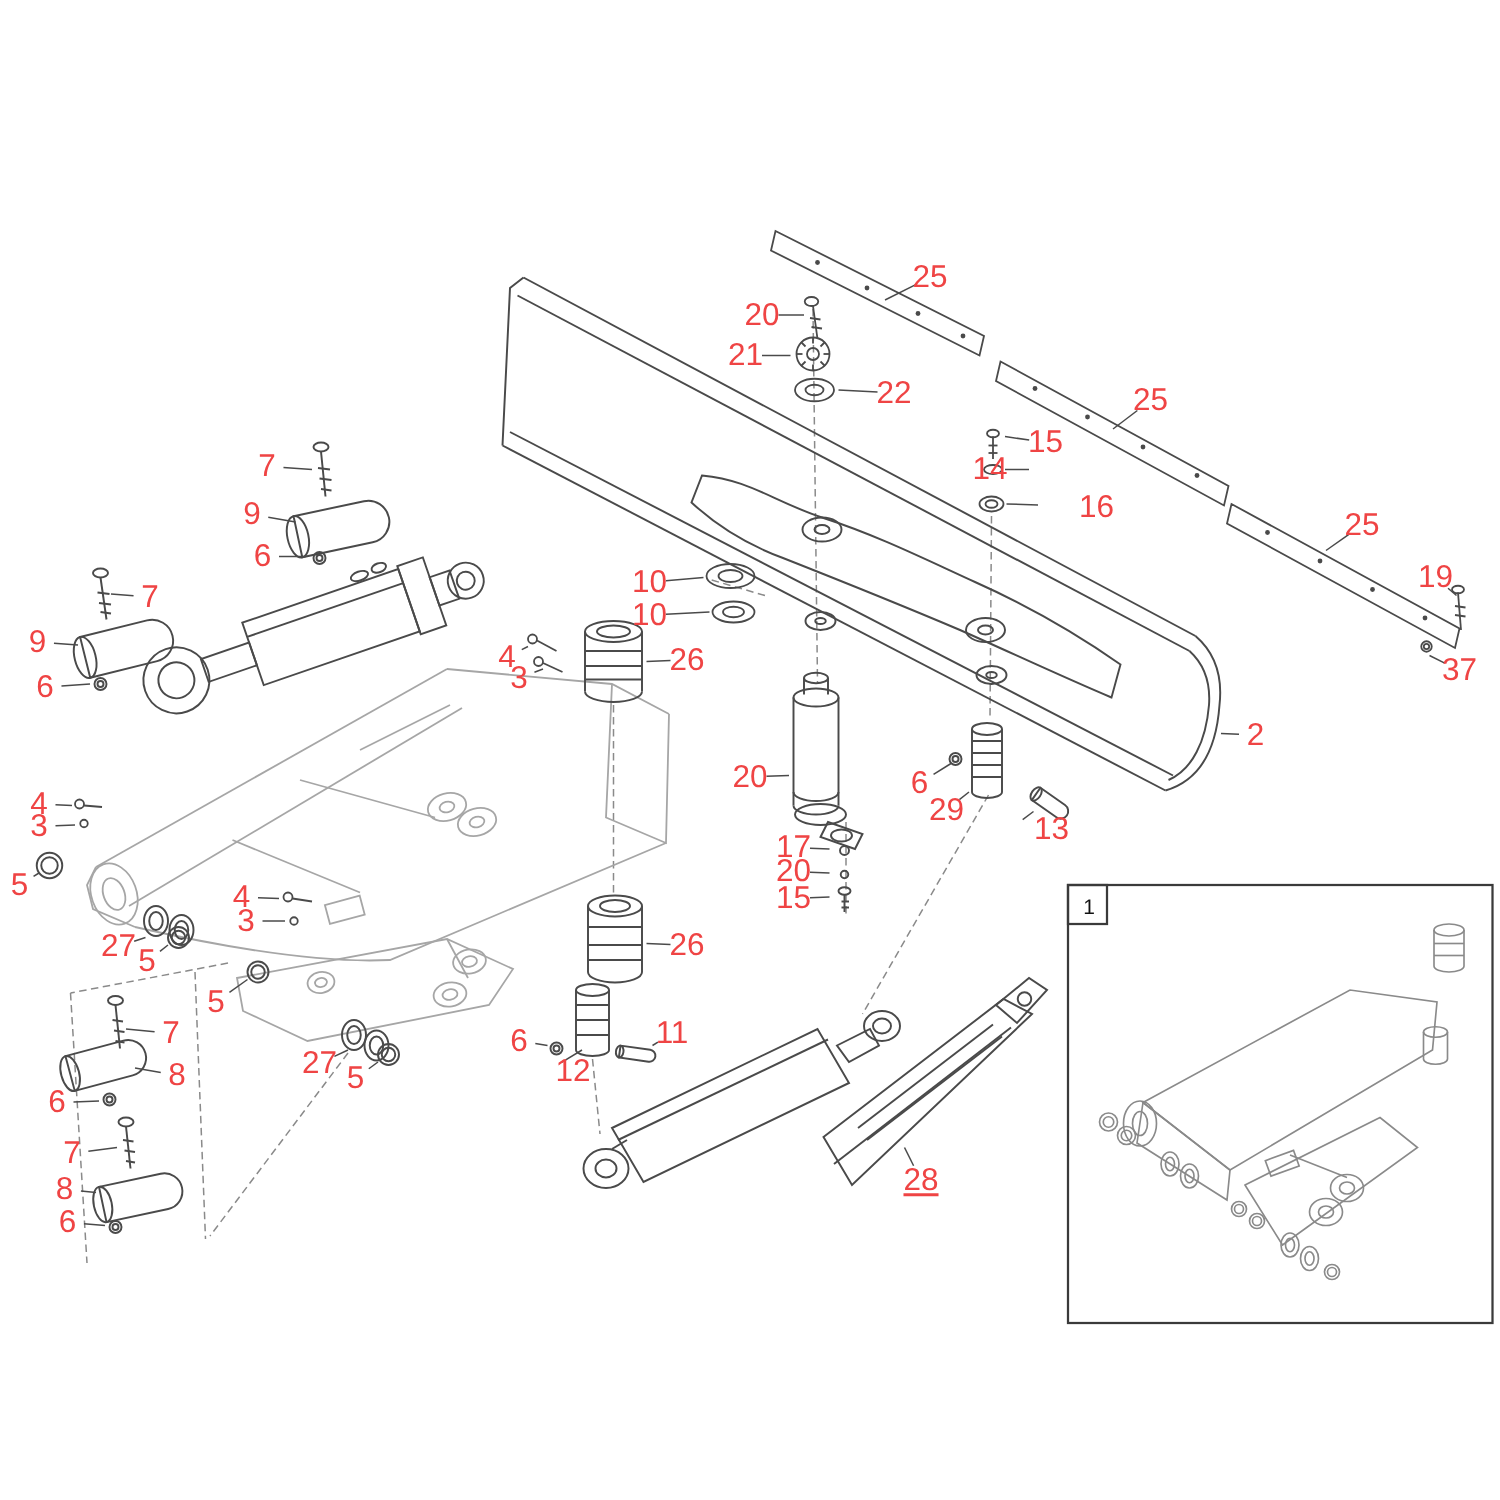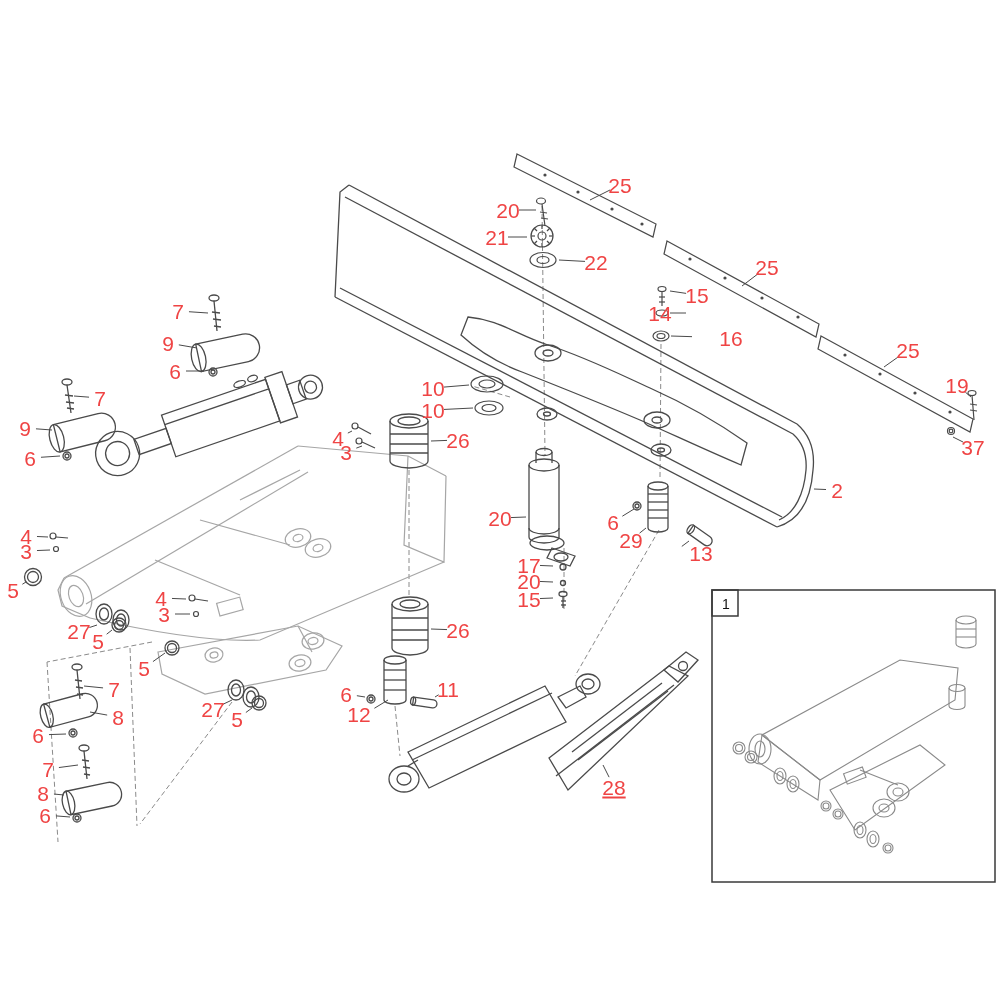--- a/index.html
+++ b/index.html
@@ -515,21 +515,21 @@
       <div class="callout" style="left: 13px; top: 590px;">5</div>
       <div class="callout" style="left: 161px; top: 598px;">4</div>
       <div class="callout" style="left: 164px; top: 614px;">3</div>
       <div class="callout" style="left: 79px; top: 631px;">27</div>
       <div class="callout" style="left: 98px; top: 641px;">5</div>
       <div class="callout" style="left: 458px; top: 630px;">26</div>
       <div class="callout" style="left: 144px; top: 668px;">5</div>
       <div class="callout" style="left: 114px; top: 689px;">7</div>
       <div class="callout" style="left: 346px; top: 694px;">6</div>
       <div class="callout" style="left: 448px; top: 689px;">11</div>
-      <div class="callout" style="left: 359px; top: 714px;">12</div>
+      <div class="callout" style="left: 382px; top: 714px;">12</div>
       <div class="callout" style="left: 118px; top: 717px;">8</div>
       <div class="callout" style="left: 213px; top: 709px;">27</div>
       <div class="callout" style="left: 237px; top: 719px;">5</div>
       <div class="callout" style="left: 38px; top: 735px;">6</div>
       <div class="callout" style="left: 48px; top: 769px;">7</div>
       <div class="callout" style="left: 43px; top: 793px;">8</div>
       <div class="callout" style="left: 45px; top: 815px;">6</div>
       <div class="callout" style="left: 614px; top: 787px; text-decoration: underline;">28</div>
     </div>
 

